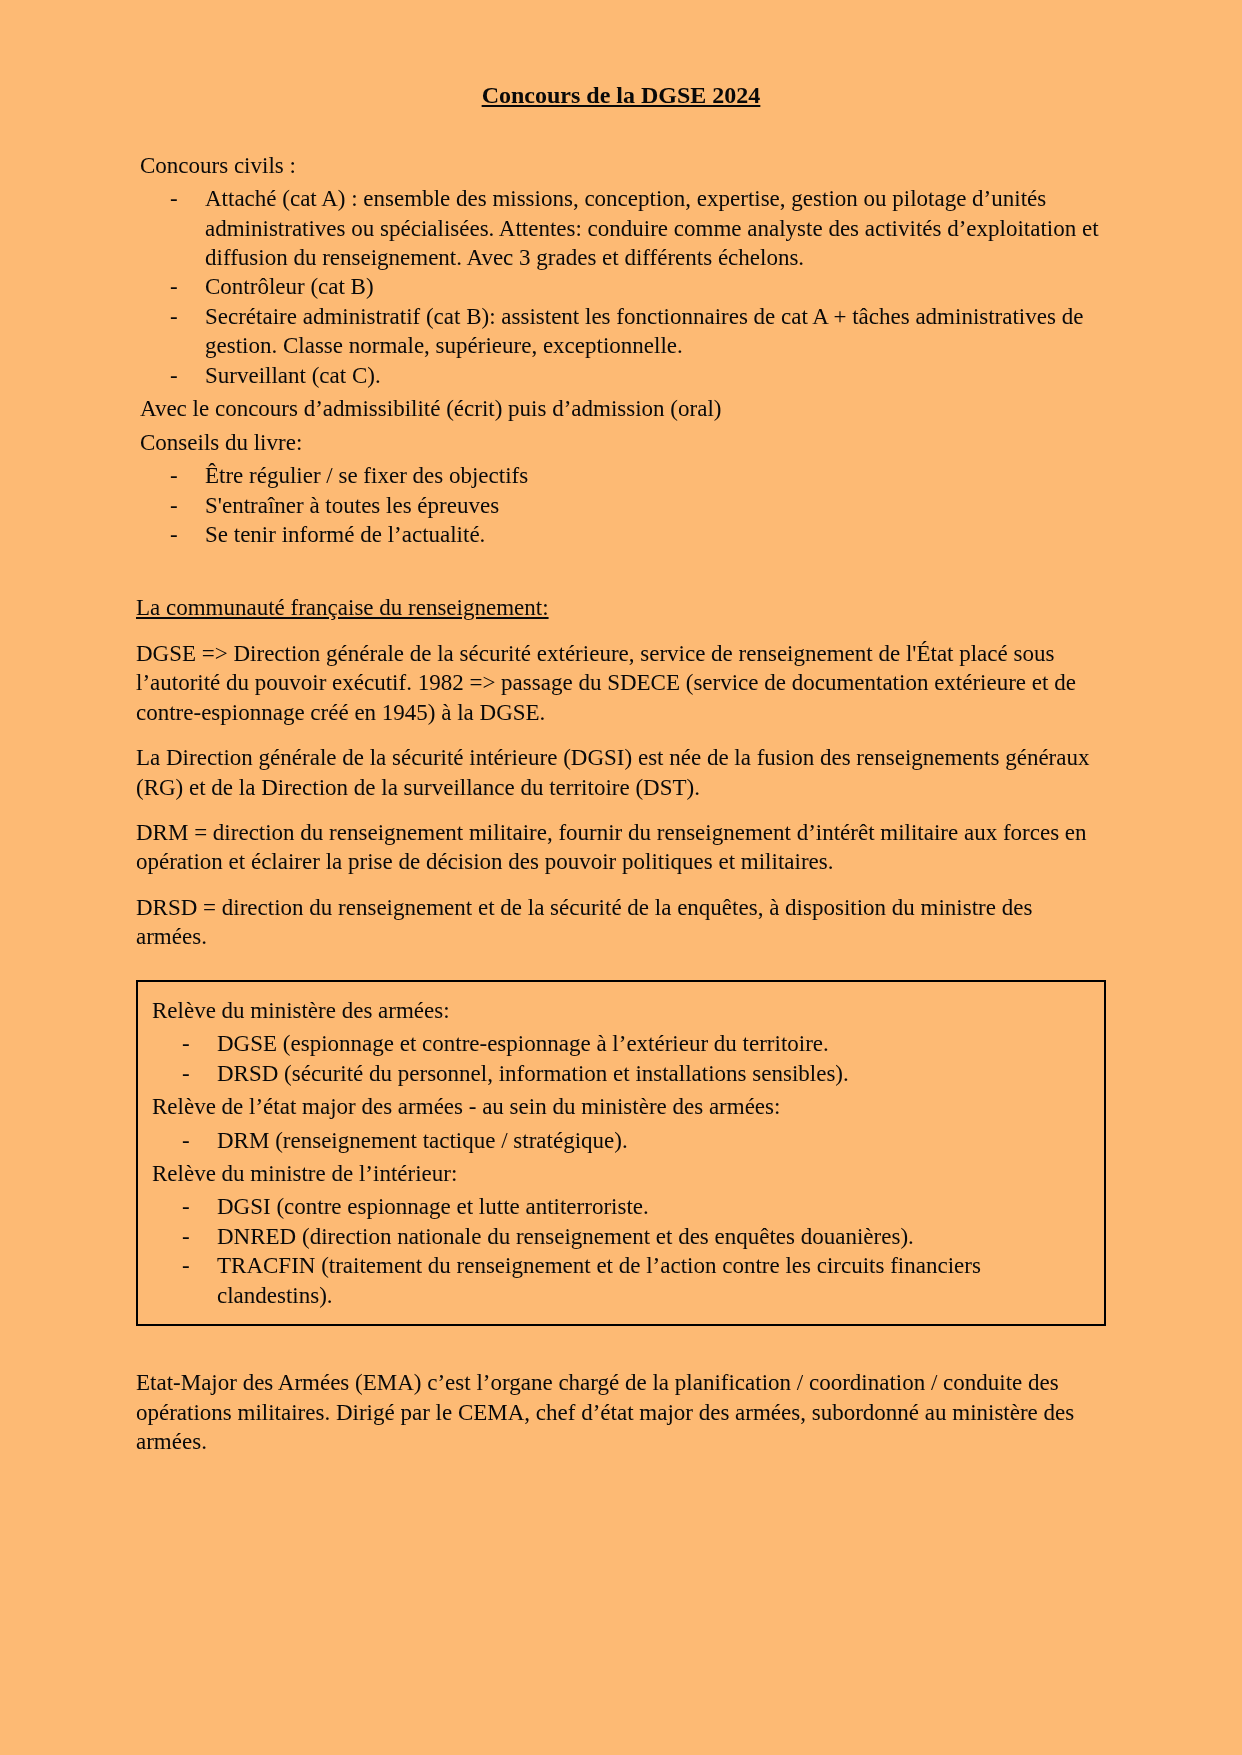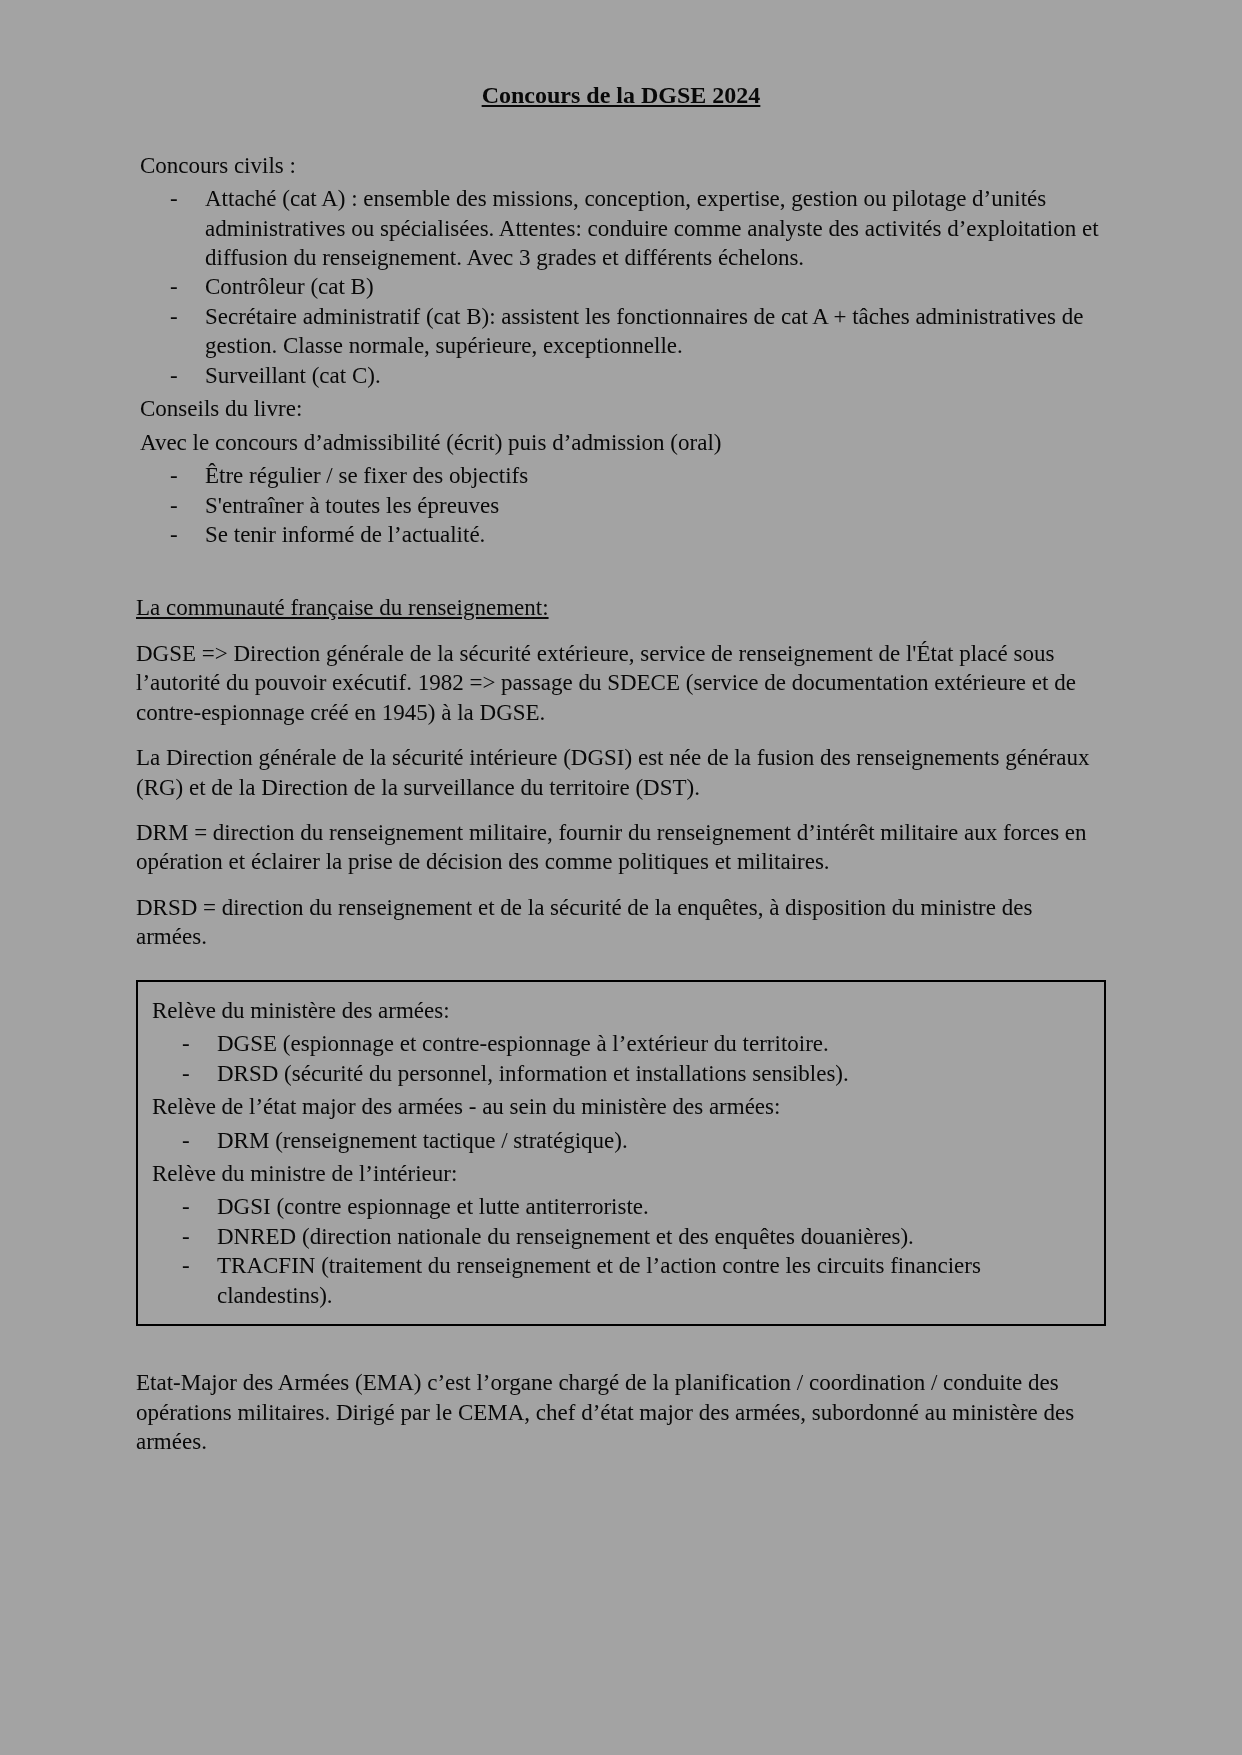--- a/index.html
+++ b/index.html
@@ -4,21 +4,21 @@
 <style>
   html, body {
     margin: 0;
     padding: 0;
     background: #fbfbfb;
   }
   .page {
     width: 1242px;
     min-height: 1755px;
     box-sizing: border-box;
-    background: #a3a3a3;
+    background: #fdba74;
     padding: 80px 136px 60px 136px;
     font-family: "Liberation Serif", serif;
     font-size: 23px;
     line-height: 1.28;
     color: #090909;
   }
   .doc-title {
     font-size: 24px;
     font-weight: bold;
     text-decoration: underline;
@@ -81,42 +81,42 @@
     <div class="bullet">
       <span class="marker">-</span>
       <span class="btext">Secrétaire administratif (cat B): assistent les fonctionnaires de cat A + tâches administratives de gestion. Classe normale, supérieure, exceptionnelle.</span>
     </div>
     <div class="bullet">
       <span class="marker">-</span>
       <span class="btext">Surveillant (cat C).</span>
     </div>
   </div>
 
+  <p class="line">Avec le concours d’admissibilité (écrit) puis d’admission (oral)</p>
   <p class="line">Conseils du livre:</p>
-  <p class="line">Avec le concours d’admissibilité (écrit) puis d’admission (oral)</p>
 
   <div class="list">
     <div class="bullet">
       <span class="marker">-</span>
       <span class="btext">Être régulier / se fixer des objectifs</span>
     </div>
     <div class="bullet">
       <span class="marker">-</span>
       <span class="btext">S'entraîner à toutes les épreuves</span>
     </div>
     <div class="bullet">
       <span class="marker">-</span>
       <span class="btext">Se tenir informé de l’actualité.</span>
     </div>
   </div>
 
   <p class="section-heading">La communauté française du renseignement:</p>
   <p class="para-tight">DGSE =&gt; Direction générale de la sécurité extérieure, service de renseignement de l'État placé sous l’autorité du pouvoir exécutif. 1982 =&gt; passage du SDECE (service de documentation extérieure et de contre-espionnage créé en 1945) à la DGSE.</p>
   <p class="para">La Direction générale de la sécurité intérieure (DGSI) est née de la fusion des renseignements généraux (RG) et de la Direction de la surveillance du territoire (DST).</p>
-  <p class="para">DRM = direction du renseignement militaire, fournir du renseignement d’intérêt militaire aux forces en opération et éclairer la prise de décision des comme politiques et militaires.</p>
+  <p class="para">DRM = direction du renseignement militaire, fournir du renseignement d’intérêt militaire aux forces en opération et éclairer la prise de décision des pouvoir politiques et militaires.</p>
   <p class="para">DRSD = direction du renseignement et de la sécurité de la enquêtes, à disposition du ministre des armées.</p>
 
   <div class="info-box">
     <p class="line">Relève du ministère des armées:</p>
     <div class="bullet">
       <span class="marker">-</span>
       <span class="btext">DGSE (espionnage et contre-espionnage à l’extérieur du territoire.</span>
     </div>
     <div class="bullet">
       <span class="marker">-</span>

